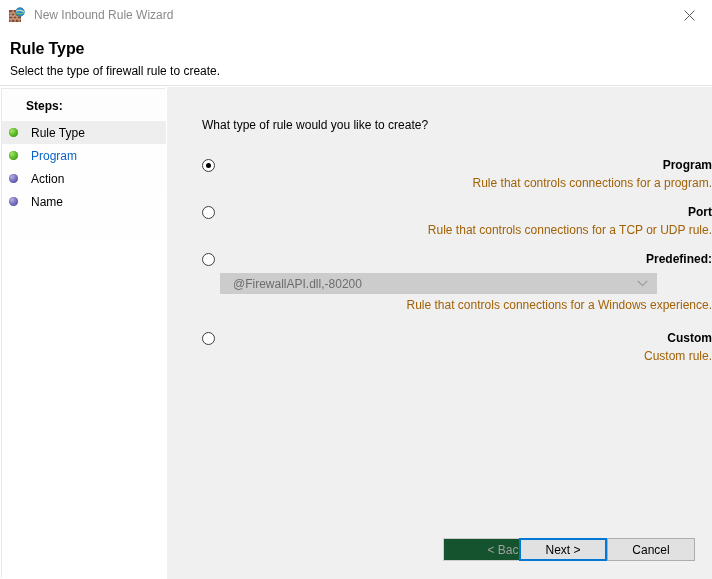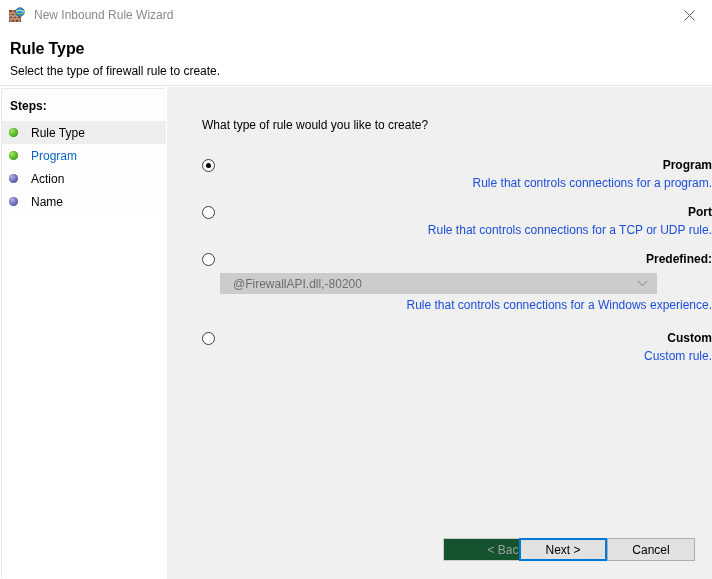--- a/index.html
+++ b/index.html
@@ -97,21 +97,21 @@
     left: 1px; top: 1px;
     width: 164px;
     height: 490px;
     background: linear-gradient(to bottom, #fdfdfd 0%, #ffffff 40%, #ffffff 100%);
     border-top: 1px solid #e9e9e9;
     border-left: 1px solid #e9e9e9;
     box-sizing: border-box;
   }
   #steps-heading {
     position: absolute;
-    left: 8px; top: 10px;
+    left: 24px; top: 10px;
     font-size: 12px;
     font-weight: bold;
     color: #000000;
   }
   #steps-list {
     position: absolute;
     left: 0; top: 32px;
     width: 164px;
   }
   .step-item {
@@ -198,21 +198,21 @@
     font-weight: bold;
     color: #000000;
     line-height: 16px;
   }
   .radio-desc {
     display: block;
     margin-left: 18px;
     margin-top: 3px;
     font-size: 12px;
     font-weight: normal;
-    color: #1d4ed8;
+    color: #a16207;
     line-height: 15px;
   }
   .radio-block { margin-bottom: 13px; position: relative; }
 
   
   #predefined-combo {
     position: relative;
     margin-left: 53px;
     margin-top: 6px;
     width: 437px;

